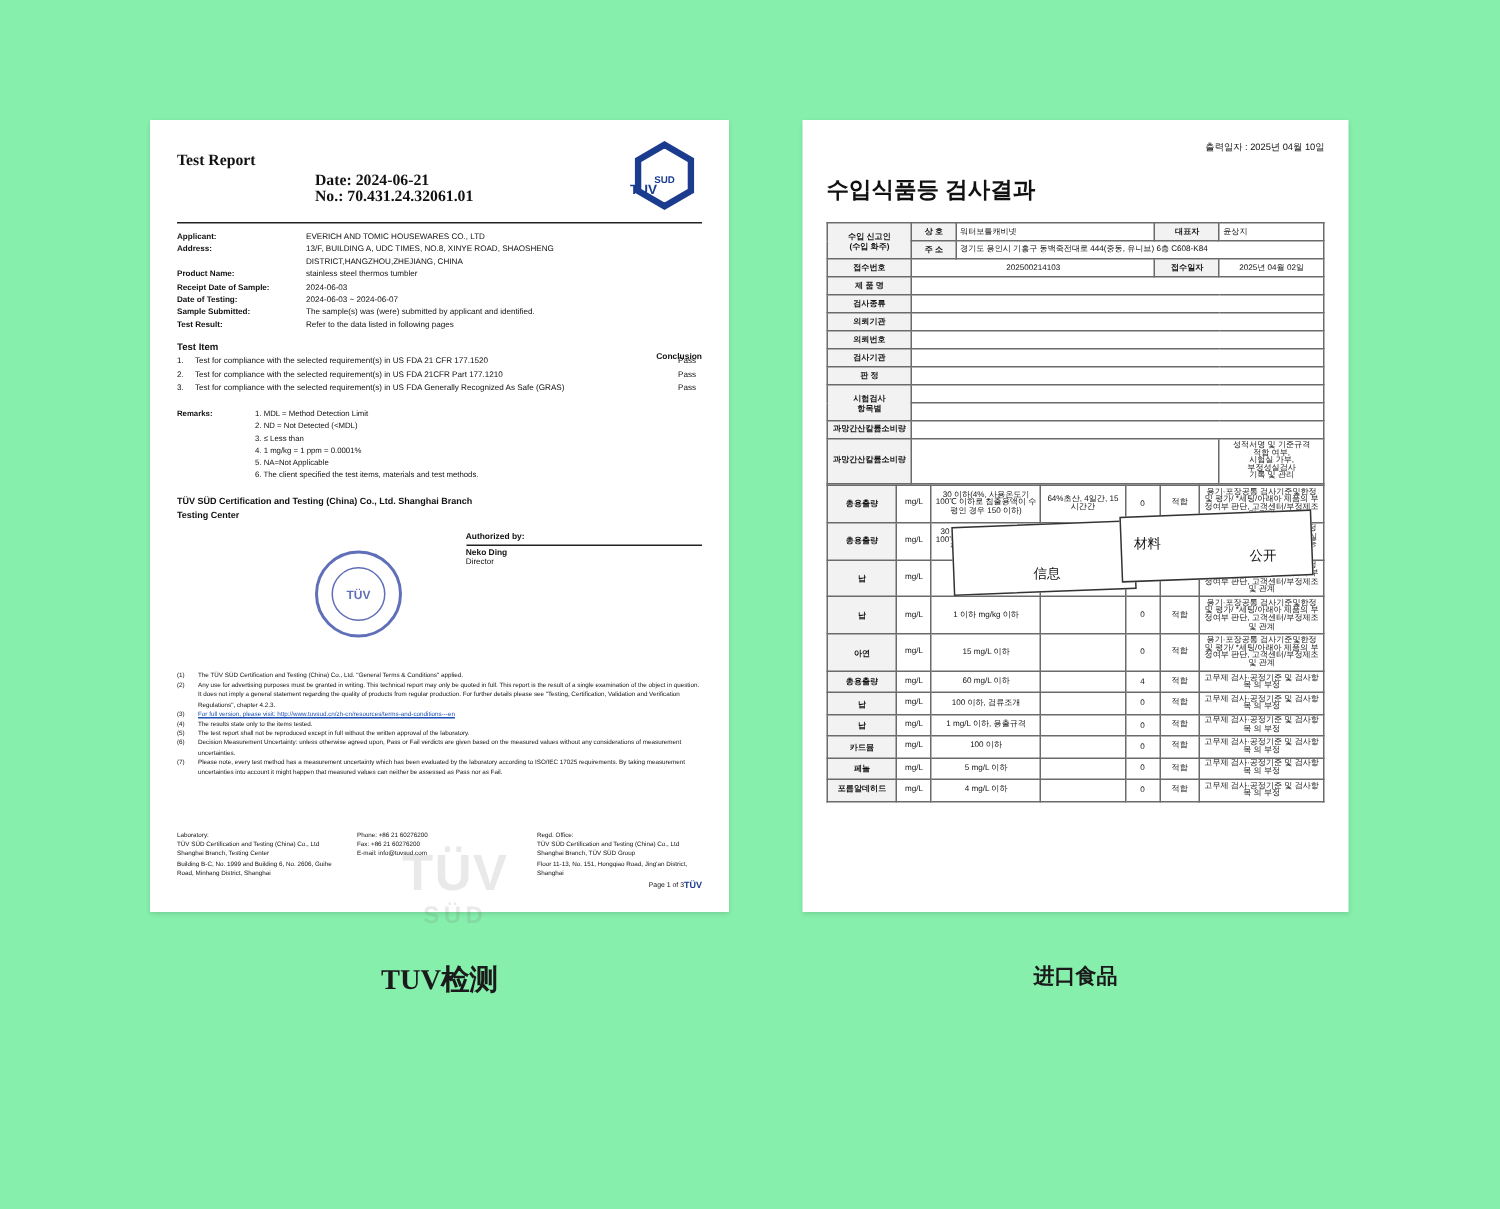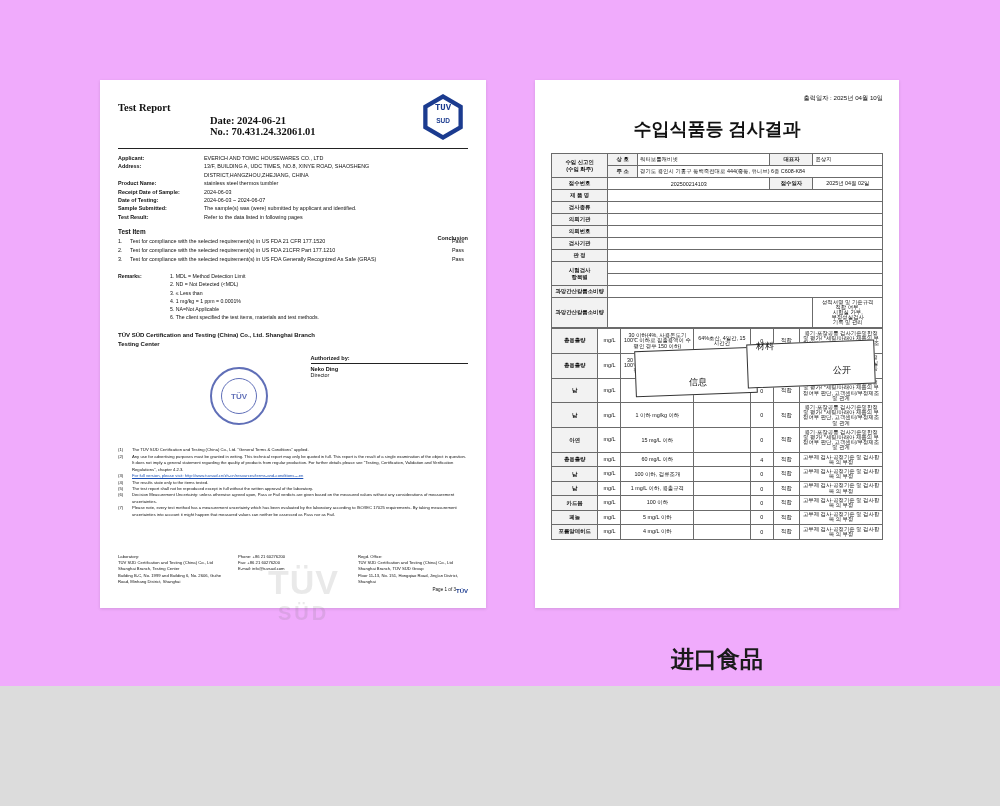--- a/index.html
+++ b/index.html
@@ -4,42 +4,42 @@
 <style>
   * { box-sizing: border-box; }
   html, body {
     margin: 0; padding: 0;
     width: 1000px; height: 806px;
     background: #dcdcdc;
     font-family: "Liberation Sans", sans-serif;
   }
   .page {
     position: relative;
-    width: 1000px; height: 686px;
-    background: #f0abfc;
+    width: 1000px; height: 806px;
+    background: #86efac;
     overflow: hidden;
   }
   
   .doc {
     position: absolute;
     background: #ffffff;
     box-shadow: 0 1px 3px rgba(0,0,0,0.12);
   }
   #doc-left  { left: 100px; top: 80px; width: 386px; height: 528px; }
   #doc-right { left: 535px; top: 80px; width: 364px; height: 528px; }
 
   .caption {
     position: absolute;
     text-align: center;
     font-family: "Liberation Serif", serif;
     font-weight: bold;
     color: #1a1a1a;
   }
   #cap-left  { left: 100px; top: 640px; width: 386px; font-size: 19px; }
-  #cap-right { left: 535px; top: 640px; width: 364px; font-size: 23px; line-height: 1.75; }
+  #cap-right { left: 535px; top: 640px; width: 364px; font-size: 14px; line-height: 1.75; }
 
   
   .l-inner { position: absolute; left: 18px; top: 18px; right: 18px; bottom: 12px; }
 
   .l-head { position: relative; height: 48px; }
   .l-title {
     position: absolute; left: 0; top: 4px;
     font-family: "Liberation Serif", serif;
     font-weight: bold; font-size: 10.5px; color: #111;
   }
@@ -61,23 +61,23 @@
     position: absolute; left: 0; top: 0; width: 46px; height: 46px;
     background: #1b3b8f;
     clip-path: polygon(50% 0%, 93% 25%, 93% 75%, 50% 100%, 7% 75%, 7% 25%);
   }
   .tuv-logo .hex2 {
     position: absolute; left: 5px; top: 5px; width: 36px; height: 36px;
     background: #ffffff;
     clip-path: polygon(50% 0%, 93% 25%, 93% 75%, 50% 100%, 7% 75%, 7% 25%);
   }
   .tuv-logo .t1 {
-    position: absolute; left: 0; top: 9px; width: 46px;
-    text-align: center; font-size: 9px; font-weight: bold; color: #1b3b8f;
-    font-family: Liberation Mono, monospace;
+    position: absolute; left: 0; top: 27px; width: 46px;
+    text-align: left; font-size: 9px; font-weight: bold; color: #1b3b8f;
+    font-family: Liberation Sans, sans-serif;
   }
   .tuv-logo .t2 {
     position: absolute; left: 0; top: 23px; width: 46px;
     text-align: center; font-size: 6.5px; font-weight: bold; color: #1b3b8f;
     font-family: "Liberation Sans", sans-serif;
   }
   .hr { border: 0; border-top: 1px solid #222; margin: 2px 0 5px 0; }
 
   .kv { position: relative; font-size: 5.4px; color: #111; line-height: 8.4px; }
   .kv .k { display: inline-block; width: 86px; font-weight: bold; vertical-align: top; }
@@ -120,37 +120,37 @@
     border-radius: 50%; border: 1px solid #2b3fa0;
     color: #2b3fa0; font-size: 8px; font-weight: bold;
     display: flex; align-items: center; justify-content: center;
   }
   .watermark {
     position: absolute; left: 150px; top: 208px;
     font-family: "Liberation Sans", sans-serif;
     font-size: 34px; font-weight: bold; color: rgba(120,120,120,0.16);
     letter-spacing: 1px; pointer-events: none;
   }
-  .watermark small { display:block; font-size: 20px; text-align:center; letter-spacing: 3px;}
+  .watermark small { display:block; font-size: 16px; text-align:center; letter-spacing: 3px;}
 
   .foot-notes { font-size: 4.2px; color:#111; line-height: 6.4px; position: relative; margin-top: 6px; }
   .foot-notes .fn { position: relative; padding-left: 14px; }
   .foot-notes .fn i { position: absolute; left: 0; top: 0; font-style: normal; }
 
   .l-bottom { position: absolute; left: 0; right: 0; bottom: 2px; }
   .l-bottom .cols { display: flex; gap: 10px; font-size: 4.2px; line-height: 6.2px; color:#111; }
   .l-bottom .cols > div { flex: 1; }
   .l-bottom .pg { text-align: right; font-size: 4.6px; color:#111; margin-top: 2px;}
   .mini-tuv { float: right; font-size: 6px; font-weight: bold; color: #1b3b8f; margin-top: 1px;}
 
   
   .r-inner { position: absolute; left: 16px; top: 14px; right: 16px; bottom: 10px; }
   .r-print { text-align: right; font-size: 6.2px; color: #111; margin-bottom: 14px; }
   .r-title {
-    text-align: center; font-size: 18px; font-weight: bold; color: #111;
+    text-align: left; font-size: 15px; font-weight: bold; color: #111;
     font-family: "Liberation Sans", sans-serif; margin-bottom: 12px;
   }
   table.r-tbl { width: 100%; border-collapse: collapse; table-layout: fixed; }
   table.r-tbl td {
     border: 0.6px solid #6b6b6b;
     font-size: 5.4px;
     color: #111;
     padding: 1.5px 2px;
     height: 12px;
     vertical-align: middle;
@@ -165,21 +165,21 @@
     position: absolute;
     border: 1px solid #333;
     background: #fff;
   }
   #ov1 { left: 84px; top: 255px; width: 122px; height: 46px; transform: rotate(-2.2deg); }
   #ov2 { left: 196px; top: 248px; width: 128px; height: 44px; transform: rotate(-2.2deg); }
   .ov-txt {
     position: absolute; font-size: 9px; color:#111; font-weight: normal;
   }
   #ovt1 { left: 138px; top: 282px; }
-  #ovt2 { left: 205px; top: 246px; }
+  #ovt2 { left: 205px; top: 262px; }
   #ovt3 { left: 282px; top: 270px; font-family: Liberation Serif, serif; }
 </style>
 </head>
 <body>
 
 <div class="page">
 
   <div class="doc" id="doc-left">
     <div class="l-inner">
 
@@ -484,17 +484,18 @@
       </table>
 
       <div class="overlay-box" id="ov1"></div>
       <div class="overlay-box" id="ov2"></div>
       <div class="ov-txt" id="ovt1">信息</div>
       <div class="ov-txt" id="ovt2">材料</div>
       <div class="ov-txt" id="ovt3">公开</div>
     </div>
   </div>
 
+  <div class="caption" id="cap-left">TUV检测</div>
   <div class="caption" id="cap-right">
     <div>进口食品</div>
   </div>
 
 </div>
 
 </body></html>

